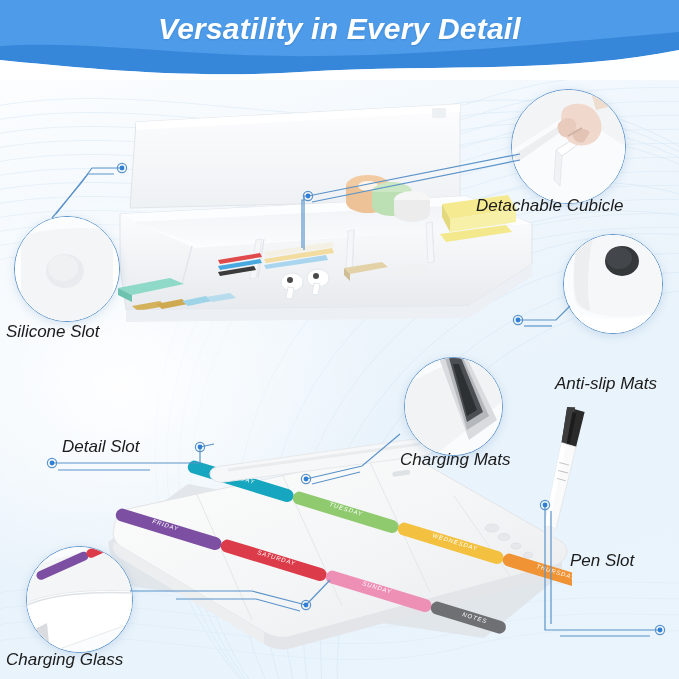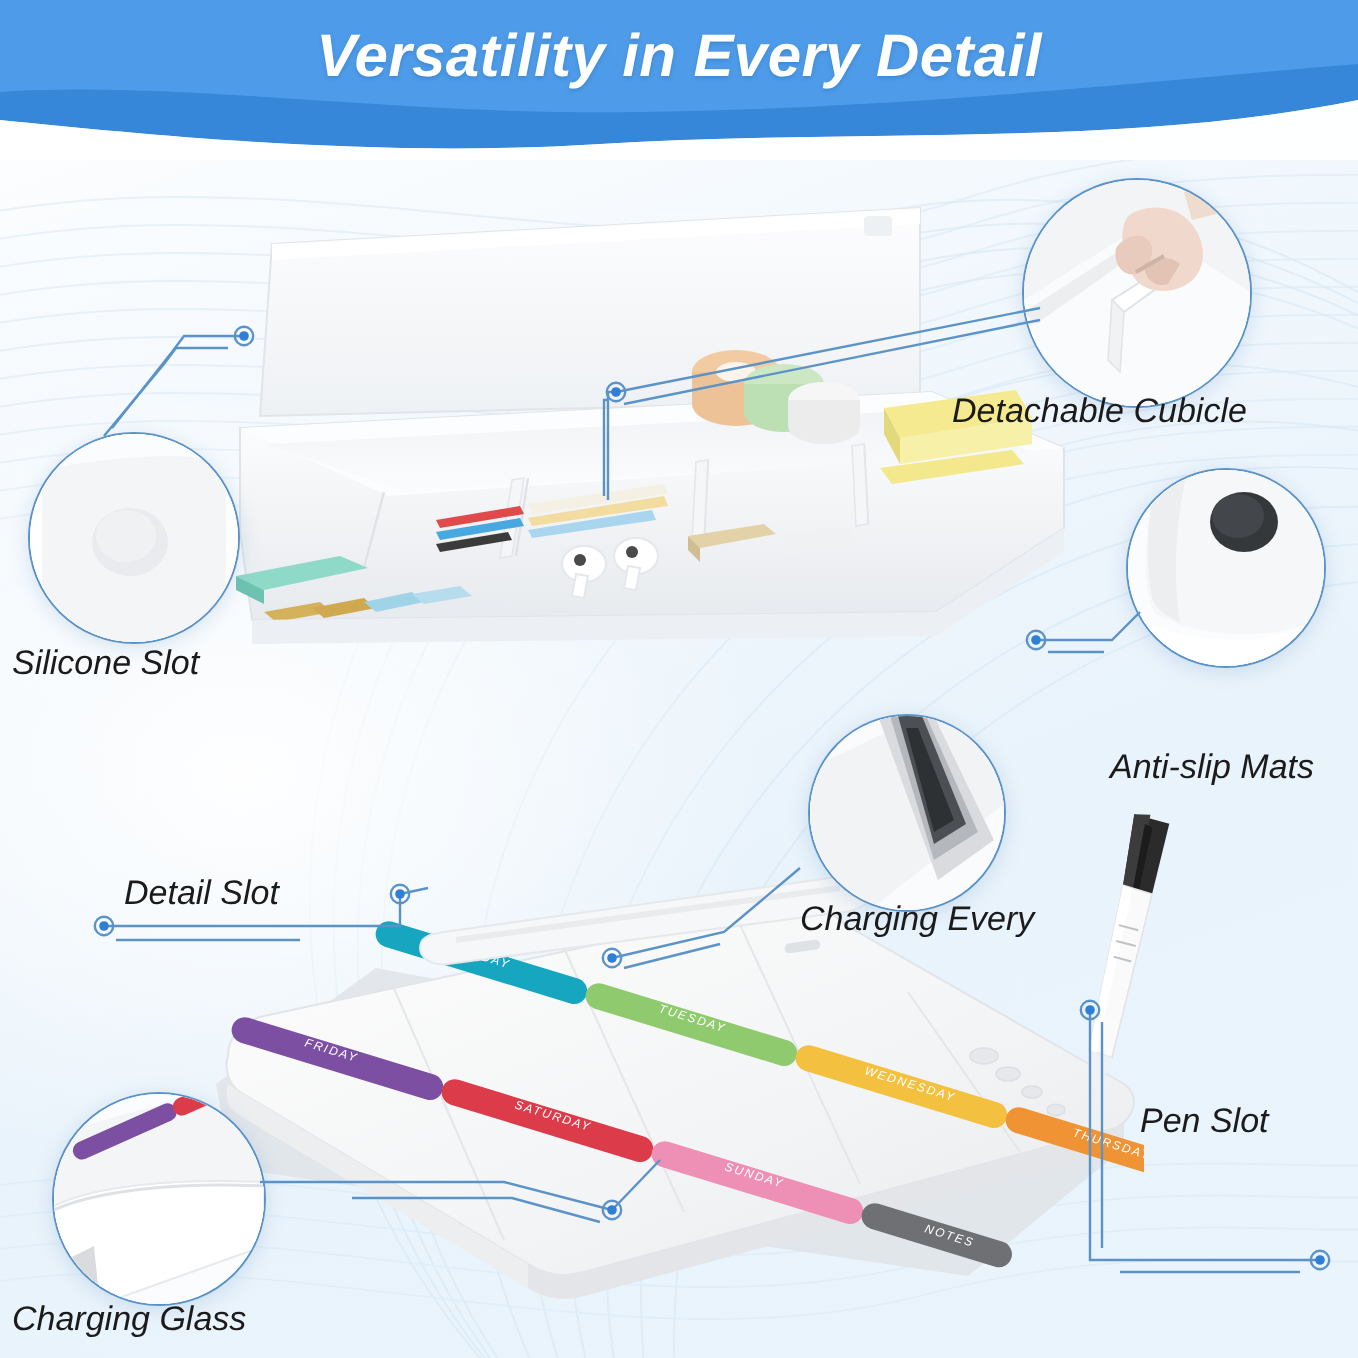--- a/index.html
+++ b/index.html
@@ -432,18 +432,18 @@
       <g>
           <circle cx="306" cy="605" r="4.6" fill="none" stroke="#5b93c9" stroke-width="1.2"></circle>
           <circle cx="306" cy="605" r="2.4" fill="#2f7fd4"></circle>
         </g>
     </g>
   </svg>
 
   <div class="lbl" style="left:6px;top:322px;">Silicone Slot</div>
   <div class="lbl" style="left:476px;top:196px;">Detachable Cubicle</div>
   <div class="lbl" style="left:555px;top:334px;margin-top:40px;">Anti-slip Mats</div>
-  <div class="lbl" style="left:400px;top:450px;">Charging Every</div>
+  <div class="lbl" style="left:400px;top:450px;">Charging Mats</div>
   <div class="lbl" style="left:62px;top:437px;">Detail Slot</div>
   <div class="lbl" style="left:570px;top:551px;">Pen Slot</div>
   <div class="lbl" style="left:6px;top:650px;">Charging Glass</div>
 
 </div>
 
 </body></html>

